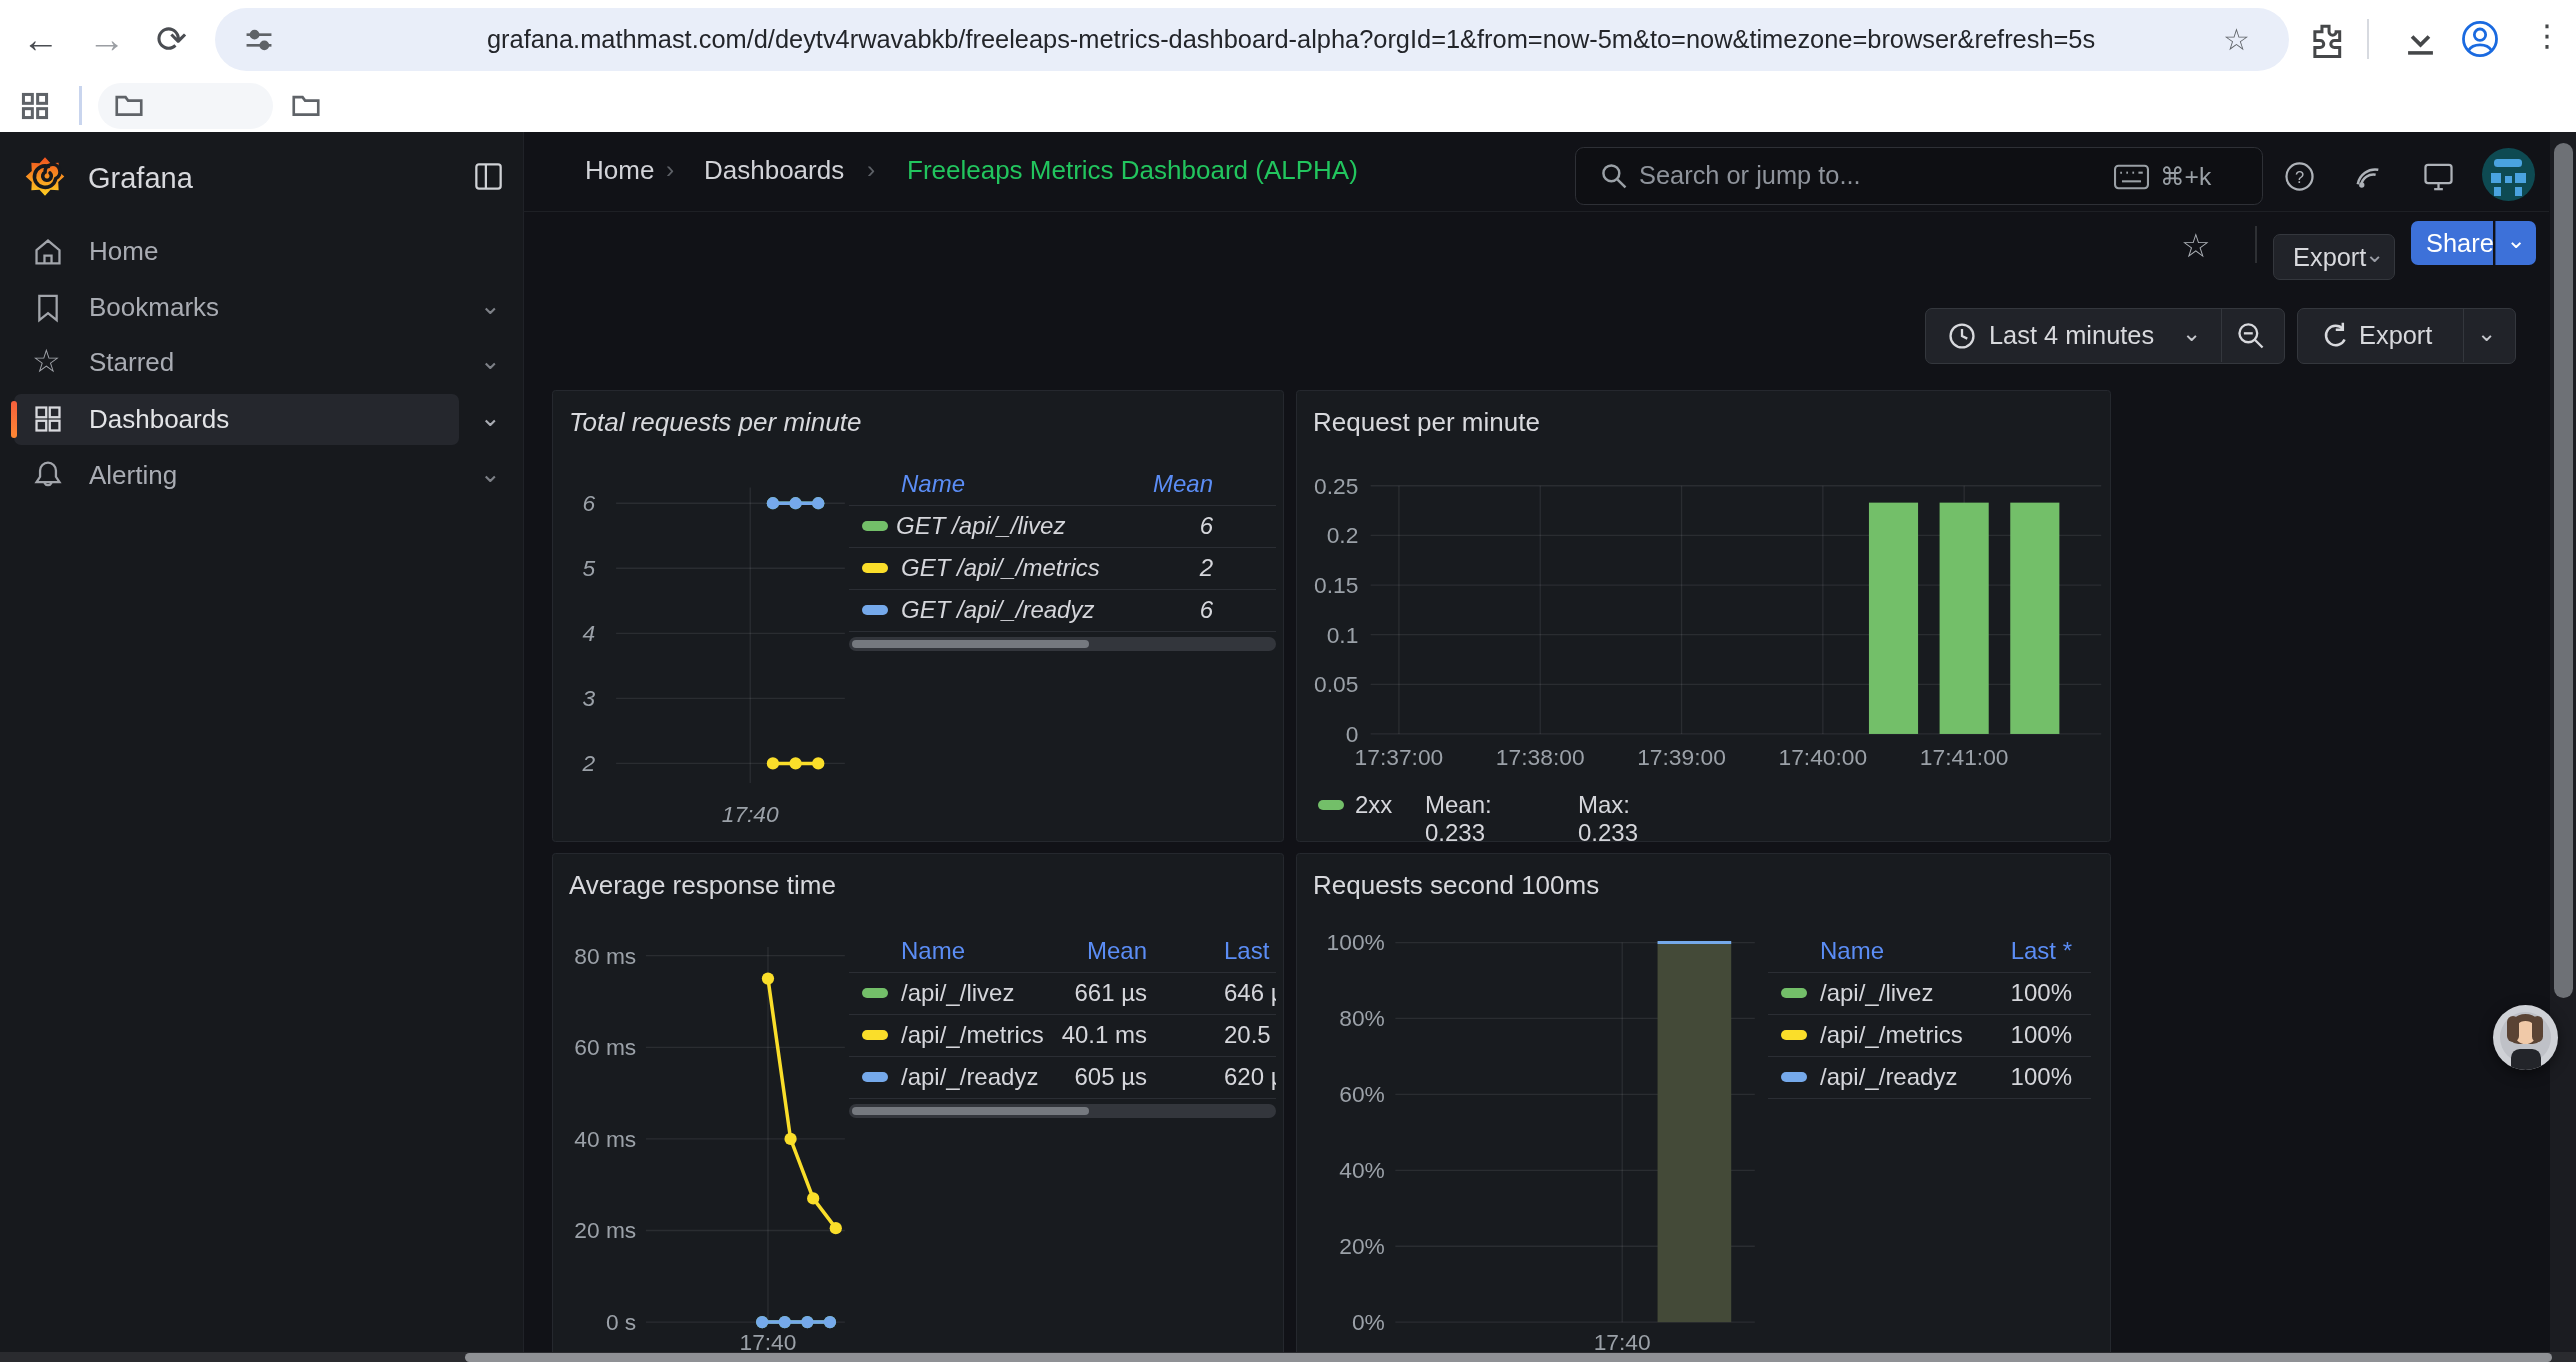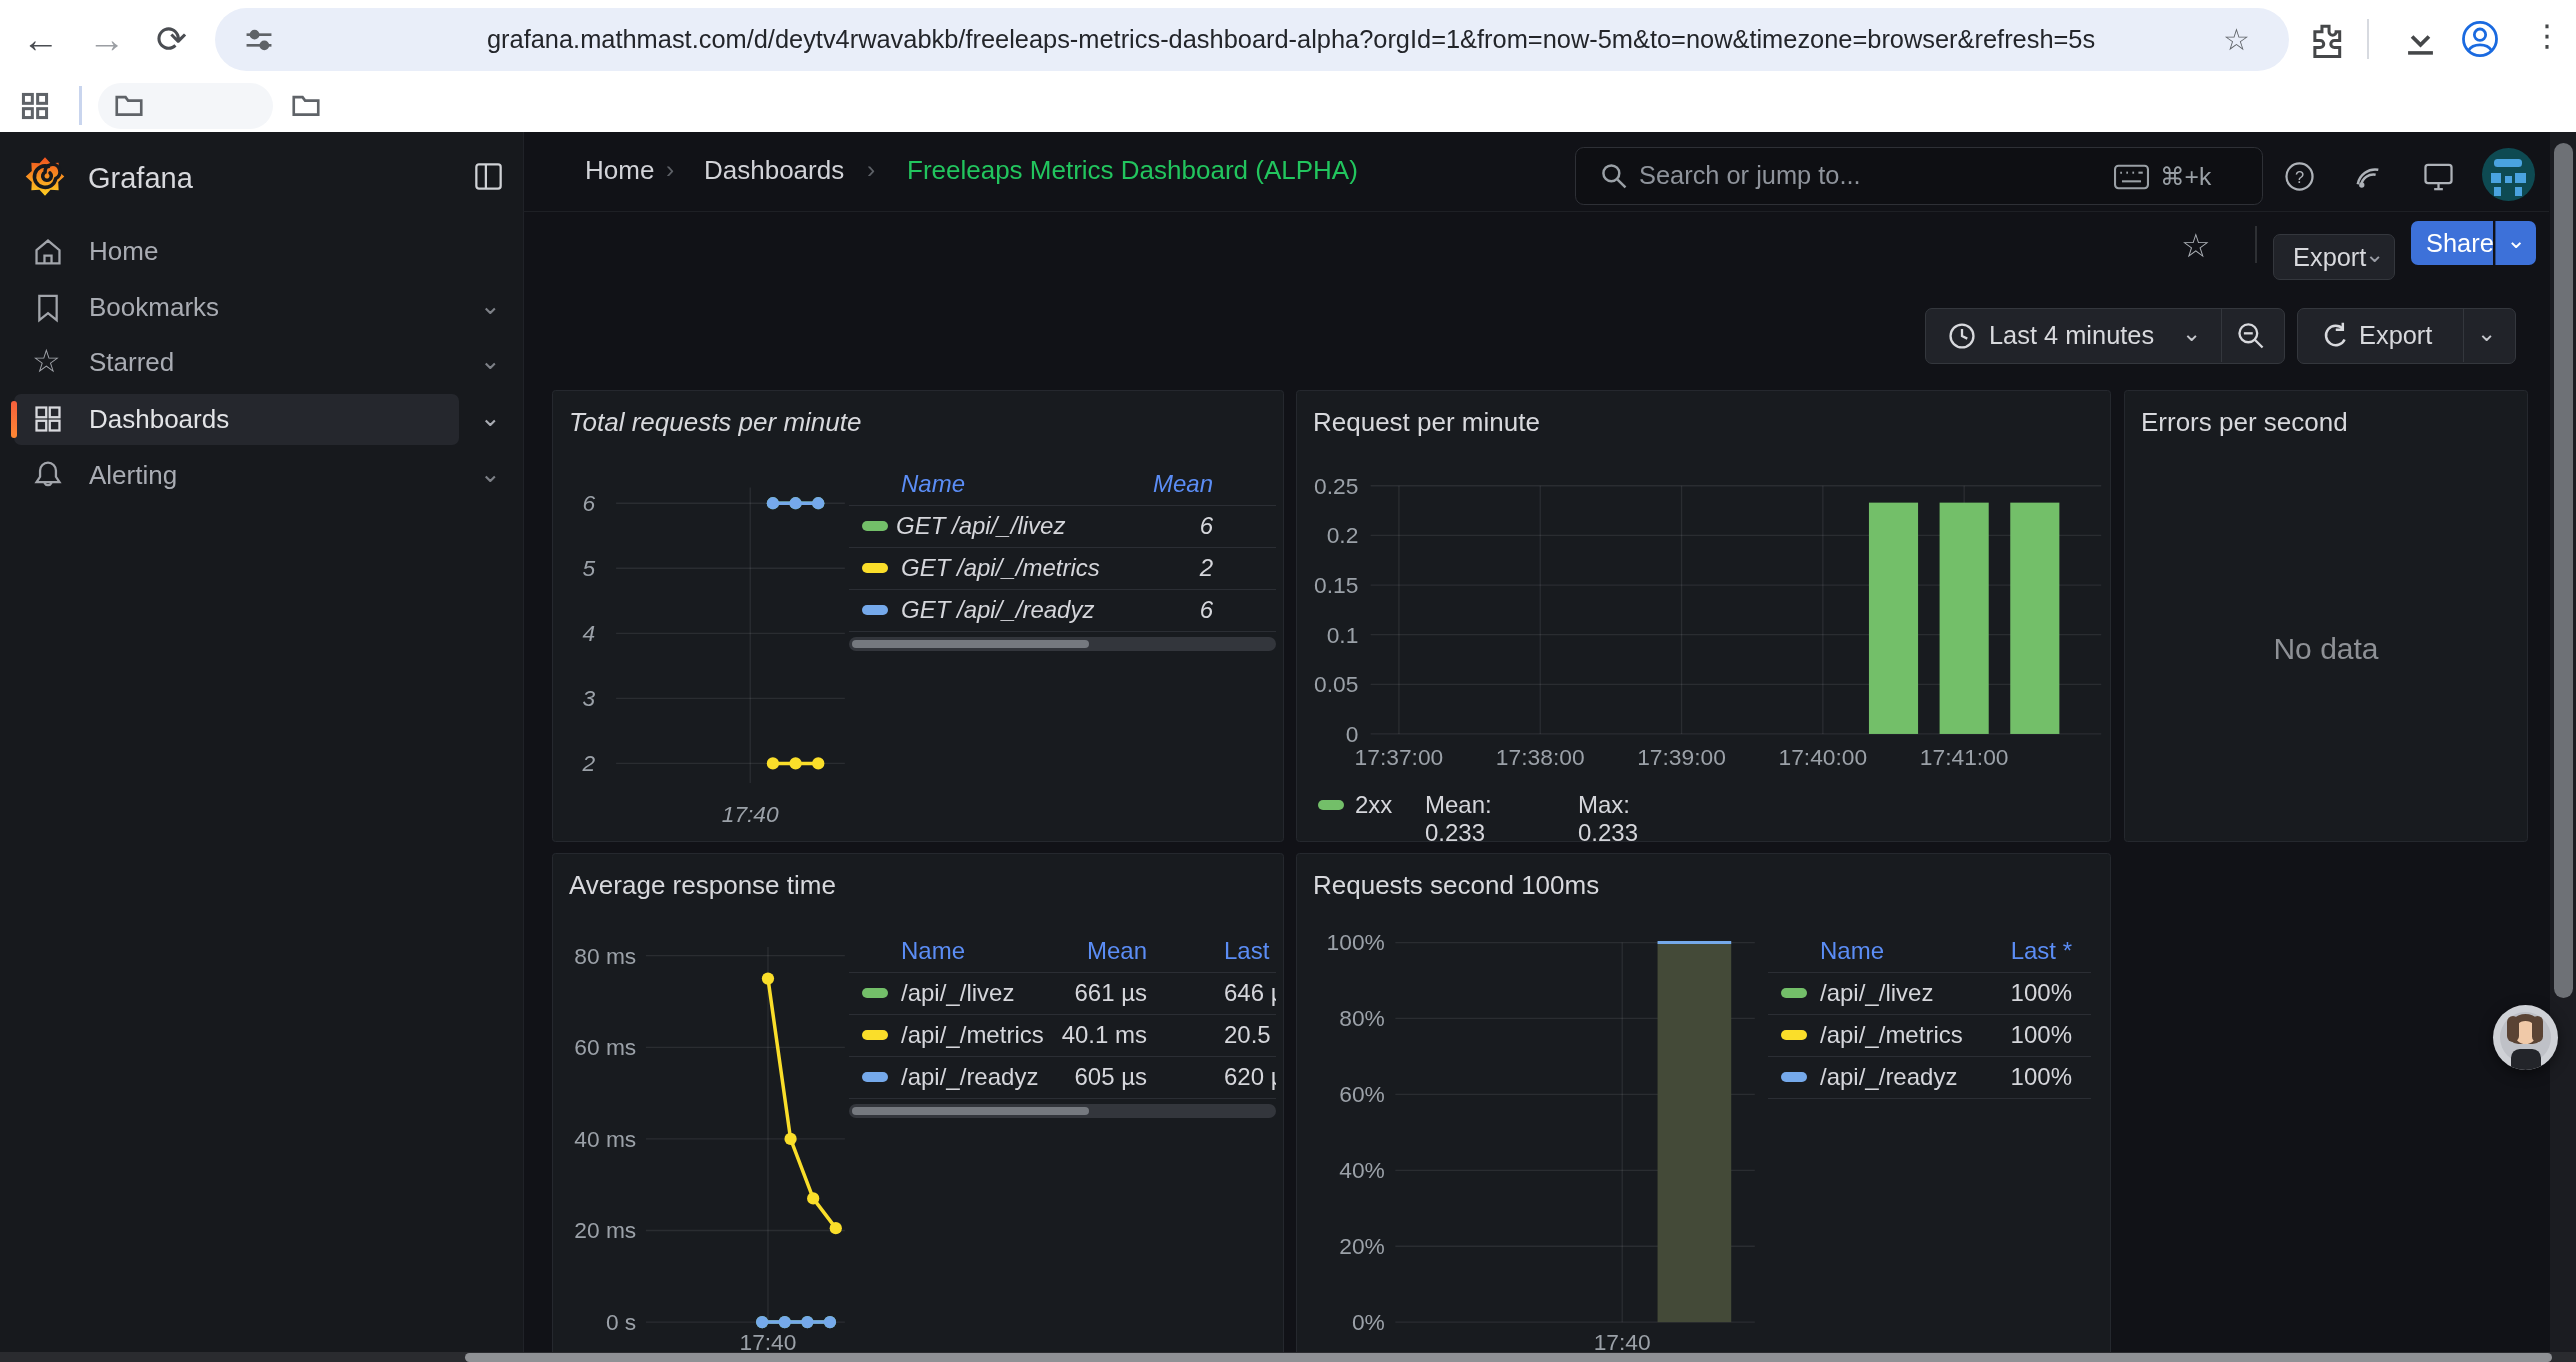--- a/index.html
+++ b/index.html
@@ -396,24 +396,20 @@
         </svg>
       </div>
     <div class="abs">
       <span class="chip" style="left: 21px; top: 409px; background: rgb(115, 191, 105);"></span>
       <span class="cell" style="left:58px;top:400px;font-size:24px;color:#d5d6db;position:absolute;">2xx</span>
       <span class="cell" style="left:128px;top:400px;font-size:24px;color:#d5d6db;position:absolute;">Mean: 0.233</span>
       <span class="cell" style="left:281px;top:400px;font-size:24px;color:#d5d6db;position:absolute;">Max: 0.233</span>
     </div>
   </div>
 
-  <div class="abs panel" style="left:2124px;top:390px;width:402px;height:450px;">
-    <div class="abs p-title">Errors per second</div>
-    <div class="abs nodata" style="left:0;top:241px;width:402px;text-align:center;">No data</div>
-  </div>
 
   <div class="abs panel" style="left:552px;top:853px;width:730px;height:526px;">
     <div class="abs p-title">Average response time</div>
     <div class="abs" style="left:0;top:0;">
         <svg width="730" height="526" viewBox="0 0 833 600">
           <line x1="106" y1="115.92918192918194" x2="333" y2="115.92918192918194" stroke="rgba(204,204,220,0.10)" stroke-width="1.5"></line>
           <text x="95" y="124.92918192918194" text-anchor="end" fill="#9ba1a8" font-size="26" font-family="Liberation Sans, sans-serif">80 ms</text>
           <line x1="106" y1="220.44688644688648" x2="333" y2="220.44688644688648" stroke="rgba(204,204,220,0.10)" stroke-width="1.5"></line>
           <text x="95" y="229.44688644688648" text-anchor="end" fill="#9ba1a8" font-size="26" font-family="Liberation Sans, sans-serif">60 ms</text>
           <line x1="106" y1="324.96459096459097" x2="333" y2="324.96459096459097" stroke="rgba(204,204,220,0.10)" stroke-width="1.5"></line>

